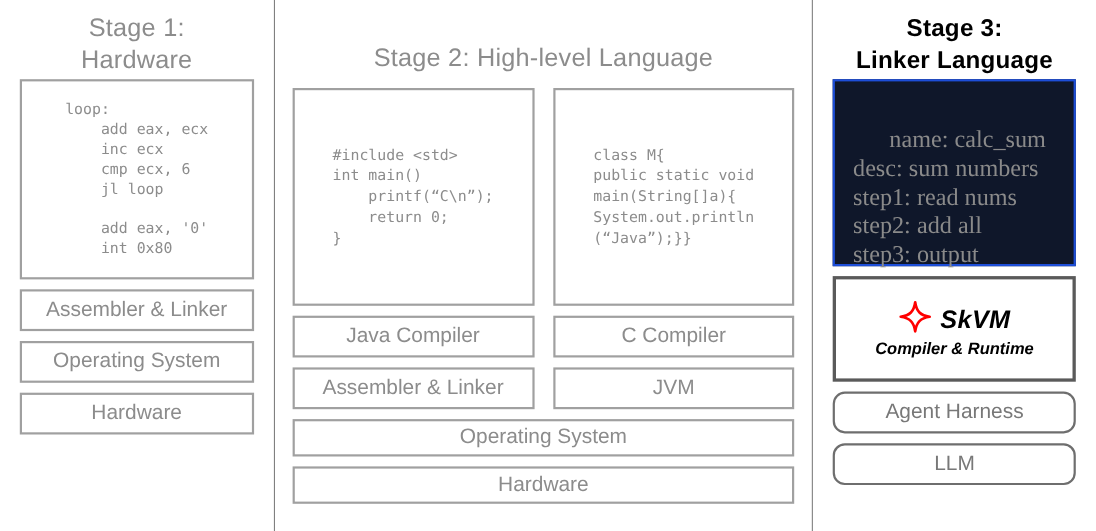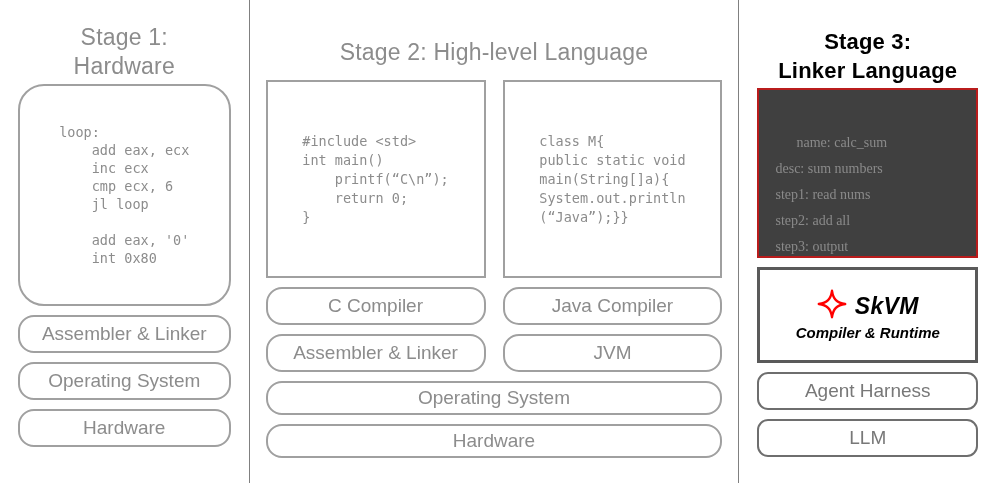--- a/index.html
+++ b/index.html
@@ -21,23 +21,23 @@
     flex-direction: row;
   }
 
   
   .column {
     position: relative;
     box-sizing: border-box;
     display: flex;
     flex-direction: column;
   }
-  .col-1 { width: 249px; padding: 12px 18px; }
+  .col-1 { width: 249px; padding: 0 18px; }
   .col-2 { width: 490px; padding: 16px 16px; }
-  .col-3 { width: 257px; padding: 16px 18px; }
+  .col-3 { width: 257px; padding: 0 18px; }
 
   .divider {
     width: 1px;
     background: #808080;
     flex: 0 0 1px;
     align-self: stretch;
   }
 
   
   .col-title {
@@ -65,60 +65,60 @@
     border: 2px solid #a0a0a0;
     background: #fff;
     box-sizing: border-box;
     display: flex;
     align-items: center;
     justify-content: center;
     color: #8c8c8c;
     font-size: 19px;
     margin-bottom: 9px;
   }
-  .box.label { height: 38px; border-radius: 16px; }
+  .box.label { height: 38px; }
 
   
   .code {
     display: block;
     padding: 10px 14px;
     font-family: "DejaVu Sans Mono", monospace;
     font-size: 13.5px;
     line-height: 18px;
     color: #8c8c8c;
     white-space: pre;
     text-align: left;
     overflow: hidden;
   }
 
   
-  .c1-code { height: 222px; border-radius: 26px; }
+  .c1-code { height: 182px; }
 
   
   .row2 {
     display: flex;
     gap: 17px;
   }
   .row2 > * { flex: 1 1 0; min-width: 0; }
   .c2-code { height: 198px; }
   .c2-code .code { font-size: 13.5px; line-height: 19px; }
 
   
   .spec {
     height: 170px;
-    border: 2px solid #b91c1c;
+    border: 2px solid #1d4ed8;
     display: block;
     padding: 14px 16px;
     font-family: "Liberation Serif", serif;
-    font-size: 14px;
+    font-size: 22px;
     line-height: 26px;
     color: #8a8a8a;
     white-space: pre;
     box-sizing: border-box;
-    background: #404040;
+    background: #0f172a;
     margin-bottom: 9px;
   }
   .skvm {
     height: 96px;
     border: 3px solid #5a5a5a;
     box-sizing: border-box;
     background: #fff;
     display: flex;
     flex-direction: column;
     align-items: center;
@@ -195,24 +195,24 @@
       <div class="box c2-code">
         <code class="code">class M{
 public static void
 main(String[]a){
 System.out.println
 (“Java”);}}</code>
       </div>
     </div>
     <div class="row2">
       <div class="box label">
+        <span>Java Compiler</span>
+      </div>
+      <div class="box label">
         <span>C Compiler</span>
-      </div>
-      <div class="box label">
-        <span>Java Compiler</span>
       </div>
     </div>
     <div class="row2">
       <div class="box label">
         <span>Assembler &amp; Linker</span>
       </div>
       <div class="box label">
         <span>JVM</span>
       </div>
     </div>

